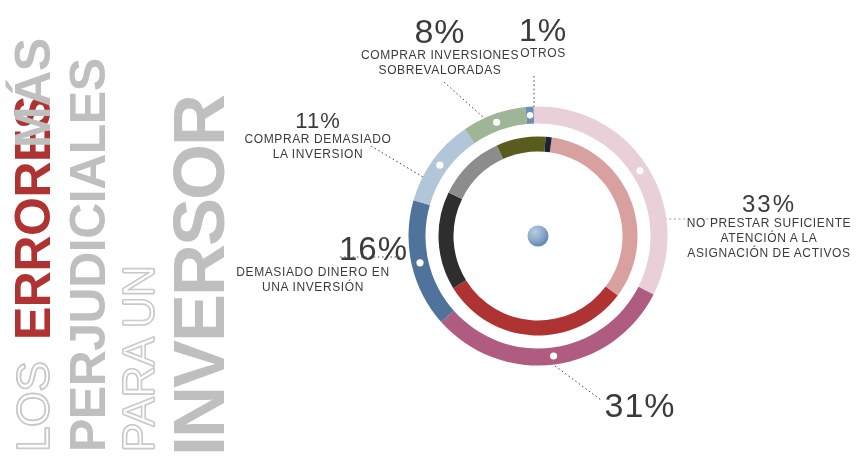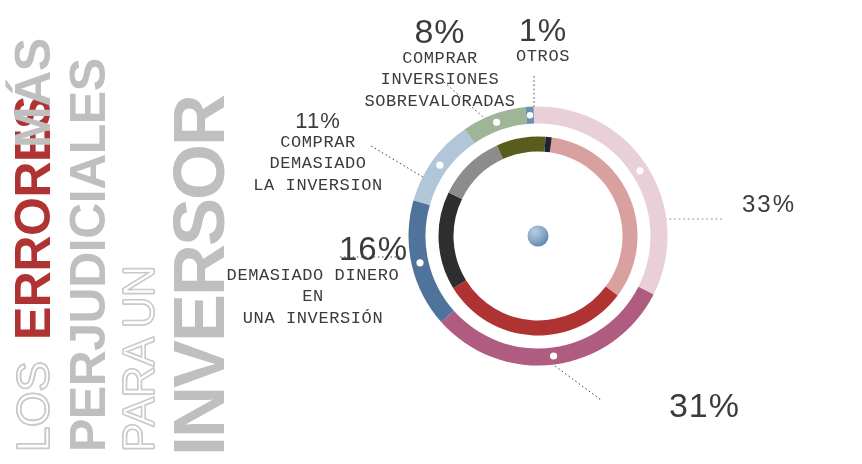--- a/index.html
+++ b/index.html
@@ -71,42 +71,42 @@
   .callout{position:absolute;}
   .pct{
     font-size:32px;
     font-weight:normal;
     color:#3b3b3b;
     letter-spacing:1px;
     line-height:1;
     font-family:"Liberation Sans", sans-serif;
   }
   .desc{
-    font-size:17px;
+    font-size:12px;
     color:#3b3b3b;
     letter-spacing:0.6px;
     line-height:1.25;
-    font-family:Liberation Mono, monospace;
+    font-family:Liberation Sans, sans-serif;
     white-space:pre-line;
   }
   .c-center{text-align:center;}
 
   #co-8    {left:340px; top:14px;  width:200px;}
   #co-1    {left:498px; top:14px;  width:90px;}
   #co-11   {left:228px; top:110px; width:180px;}
   #co-16   {left:218px; top:232px; width:190px;}
   #co-33   {left:680px; top:192px; width:178px;}
   #co-31   {left:540px; top:388px; width:200px;}
 
   #co-8 .pct  {font-size:34px;}
   #co-1 .pct  {font-size:32px;}
   #co-11 .pct {font-size:22px;}
   #co-16 .pct {font-size:33px;text-align:right;}
   #co-33 .pct {font-size:24px; letter-spacing:2px;}
-  #co-31 .pct {font-size:34px;text-align:right;}
+  #co-31 .pct {font-size:34px;}
 
   
   #chart{position:absolute;left:398px;top:96px;width:280px;height:280px;}
   #chart svg{display:block;}
 
   
   .leaders{position:absolute;left:0;top:0;width:862px;height:464px;
            pointer-events:none;}
 </style>
 </head>
@@ -193,19 +193,22 @@
   </div>
 
   <div class="callout c-center" id="co-16">
     <div class="pct">16%</div>
     <div class="desc">DEMASIADO DINERO  EN
 UNA INVERSIÓN</div>
   </div>
 
   <div class="callout c-center" id="co-33">
     <div class="pct">33%</div>
+    <div class="desc">NO PRESTAR SUFICIENTE
+ATENCIÓN A LA
+ASIGNACIÓN DE ACTIVOS</div>
   </div>
 
   <div class="callout c-center" id="co-31">
     <div class="pct">31%</div>
   </div>
 
 </div>
 
 </body></html>

